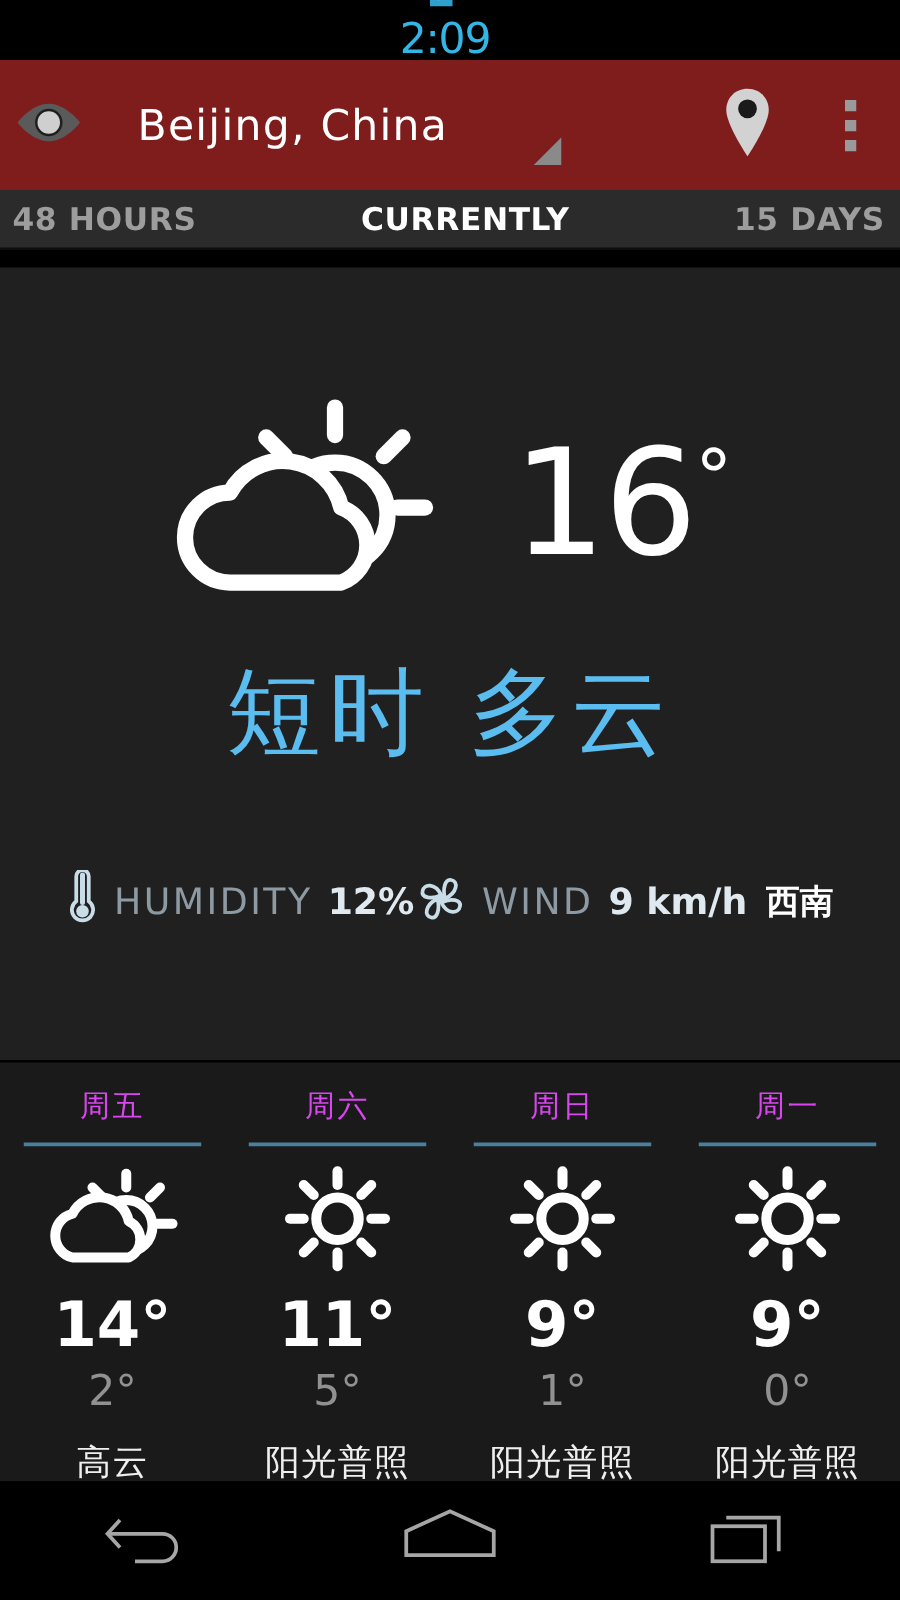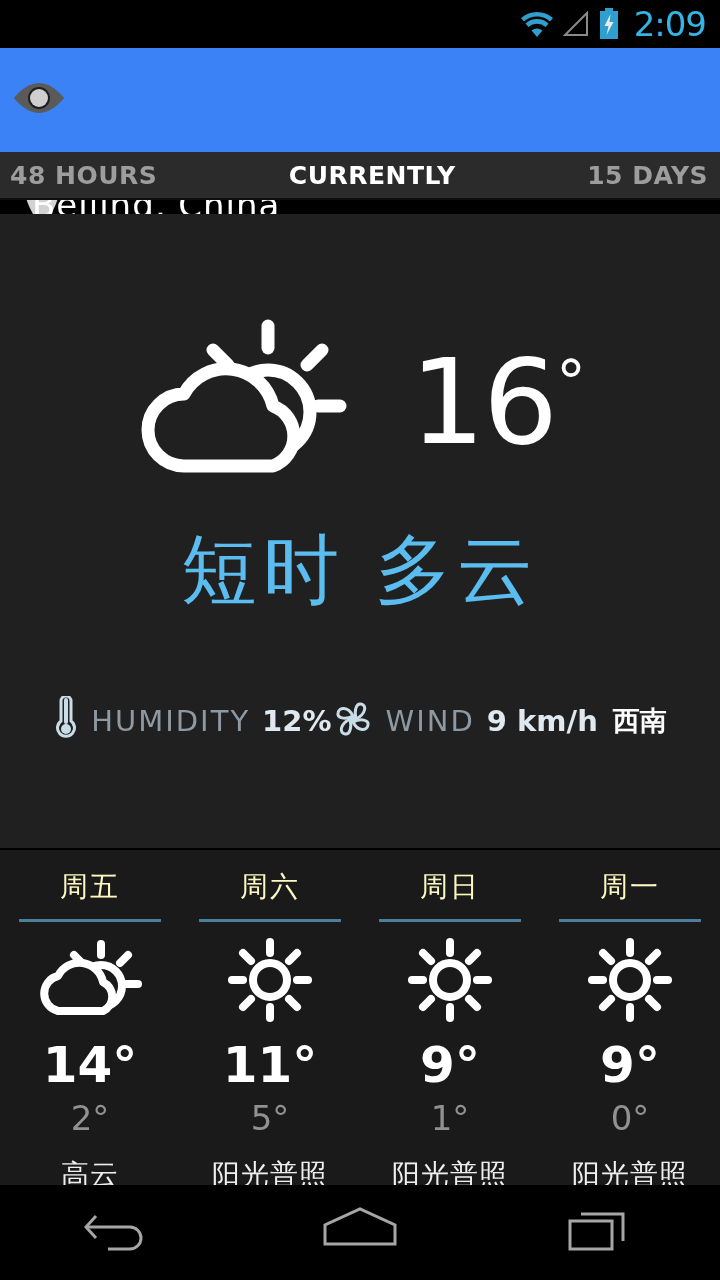--- a/index.html
+++ b/index.html
@@ -8,33 +8,33 @@
     background:#000;
     font-family:"DejaVu Sans", sans-serif;
     overflow:hidden;
   }
   .phone { position:relative; width:720px; height:1280px; background:#000; }
 
   
   .statusbar {
     position:absolute; top:0; left:0; width:720px; height:48px;
     background:#000; display:flex; align-items:center;
-    justify-content:flex-end; padding-right:14px; gap:8px;
+    justify-content:flex-end; padding-right:14px; gap:8px;flex-direction:column;
   }
   .sb-icon { display:flex; align-items:center; }
   .sb-clock {
     color:#33b5e5; font-size:34px; font-weight:400;
     font-family:"DejaVu Sans", sans-serif; letter-spacing:-1px;
     margin-left:6px; line-height:1;
   }
 
   
   .actionbar {
     position:absolute; top:48px; left:0; width:720px; height:104px;
-    background:#3b82f6; display:flex; align-items:flex-start;flex-direction:column;
+    background:#7f1d1d; display:flex; align-items:flex-end;
   }
   .eye-btn {
     width:78px; height:104px; display:flex; align-items:center;
     justify-content:center; flex:0 0 auto;
   }
 
   .ab-title-wrap { flex:1 1 auto; position:relative; height:104px; }
   .ab-title {
     position:absolute; left:32px; top:33px;
     color:#fff; font-size:34px; letter-spacing:1px;
@@ -104,21 +104,21 @@
     font-family:"DejaVu Sans", sans-serif; margin-left:3px;
   }
 
   
   .forecast {
     position:absolute; top:848px; left:0; width:720px; height:337px;
     background:#1a1a1a; display:flex; border-top:2px solid #000;
   }
   .day { flex:1 1 0; position:relative; padding-top:22px; text-align:center; }
   .day-name {
-    color:#fef9c3; font-size:28px; line-height:1.1;
+    color:#d946ef; font-size:24px; line-height:1.1;
     font-family:"DejaVu Sans", sans-serif; letter-spacing:2px;
   }
   .day-rule {
     width:142px; height:3px; background:#4a7f9e;
     margin:16px auto 0 auto;
   }
   .day-icon { height:88px; margin-top:14px; display:flex; align-items:center; justify-content:center; }
   .day-hi {
     color:#ffffff; font-size:50px; font-weight:bold; margin-top:12px;
     font-family:"DejaVu Sans", sans-serif;

